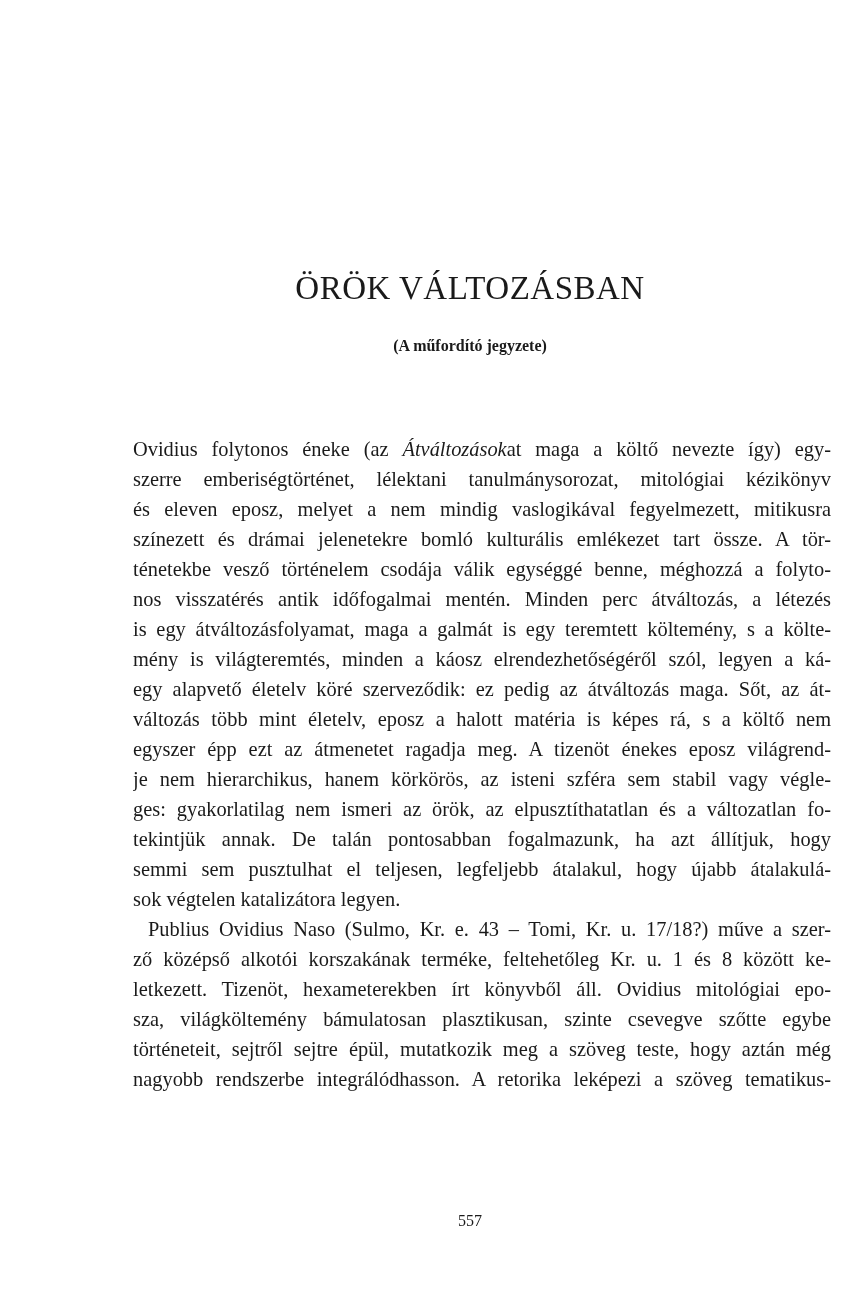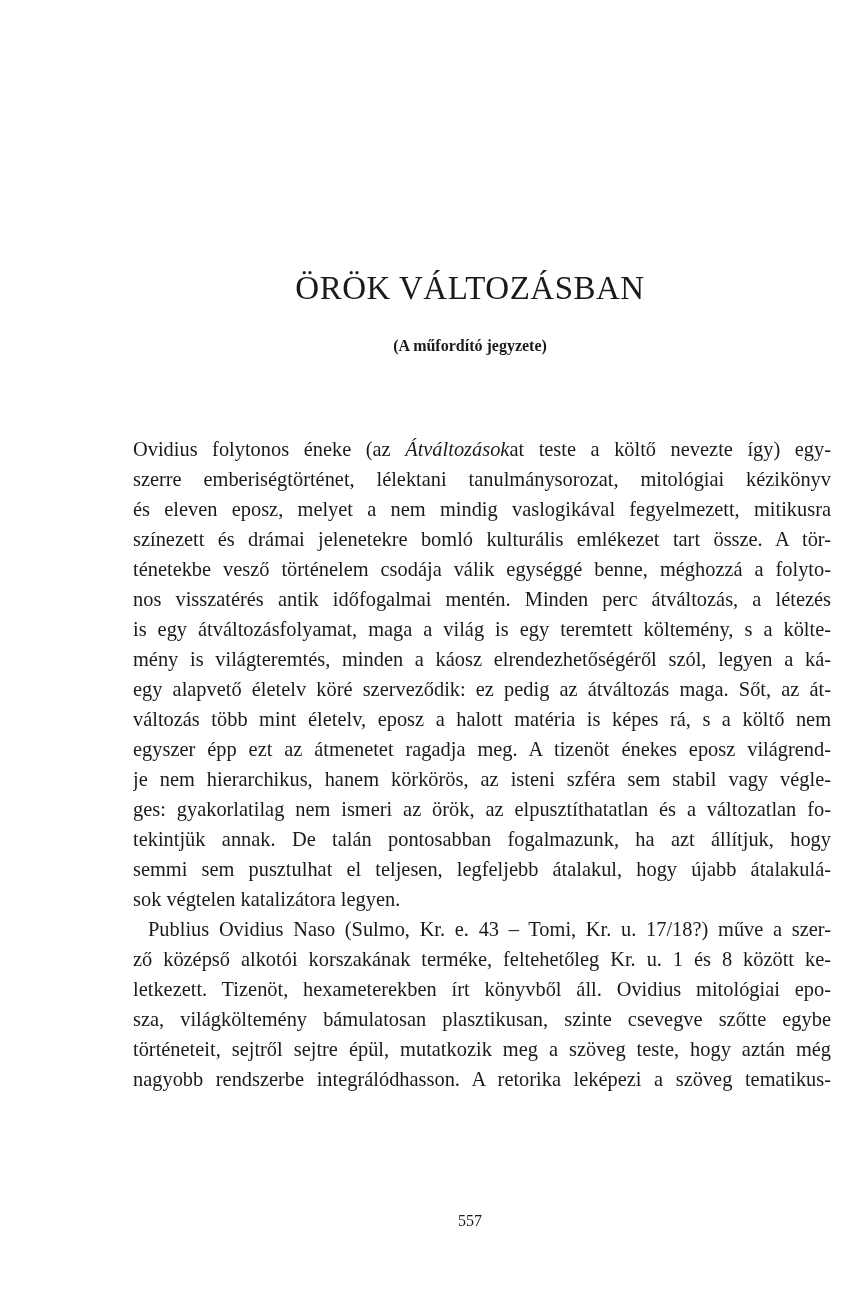--- a/index.html
+++ b/index.html
@@ -81,27 +81,27 @@
 </head>
 <body>
 
 <div class="page">
   <h1 class="title">ÖRÖK VÁLTOZÁSBAN</h1>
   <h2 class="subtitle">(A műfordító jegyzete)</h2>
 
   <div class="body-text">
 
     <div>
-      <span class="line"><span>Ovidius folytonos éneke (az </span><i>Átváltozások</i><span>at teste a költő nevezte így) egy-</span></span>
+      <span class="line"><span>Ovidius folytonos éneke (az </span><i>Átváltozások</i><span>at maga a költő nevezte így) egy-</span></span>
       <span class="line">szerre emberiségtörténet, lélektani tanulmánysorozat, mitológiai kézikönyv</span>
       <span class="line">és eleven eposz, melyet a nem mindig vaslogikával fegyelmezett, mitikusra</span>
       <span class="line">színezett és drámai jelenetekre bomló kulturális emlékezet tart össze. A tör-</span>
       <span class="line">ténetekbe vesző történelem csodája válik egységgé benne, méghozzá a folyto-</span>
       <span class="line">nos visszatérés antik időfogalmai mentén. Minden perc átváltozás, a létezés</span>
-      <span class="line">is egy átváltozásfolyamat, maga a világ is egy teremtett költemény, s a költe-</span>
+      <span class="line">is egy átváltozásfolyamat, maga a galmát is egy teremtett költemény, s a költe-</span>
       <span class="line">mény is világteremtés, minden a káosz elrendezhetőségéről szól, legyen a ká-</span>
       <span class="line">egy alapvető életelv köré szerveződik: ez pedig az átváltozás maga. Sőt, az át-</span>
       <span class="line">változás több mint életelv, eposz a halott matéria is képes rá, s a költő nem</span>
       <span class="line">egyszer épp ezt az átmenetet ragadja meg. A tizenöt énekes eposz világrend-</span>
       <span class="line">je nem hierarchikus, hanem körkörös, az isteni szféra sem stabil vagy végle-</span>
       <span class="line">ges: gyakorlatilag nem ismeri az örök, az elpusztíthatatlan és a változatlan fo-</span>
       <span class="line">tekintjük annak. De talán pontosabban fogalmazunk, ha azt állítjuk, hogy</span>
       <span class="line">semmi sem pusztulhat el teljesen, legfeljebb átalakul, hogy újabb átalakulá-</span>
       <span class="line last">sok végtelen katalizátora legyen.</span>
     </div>

